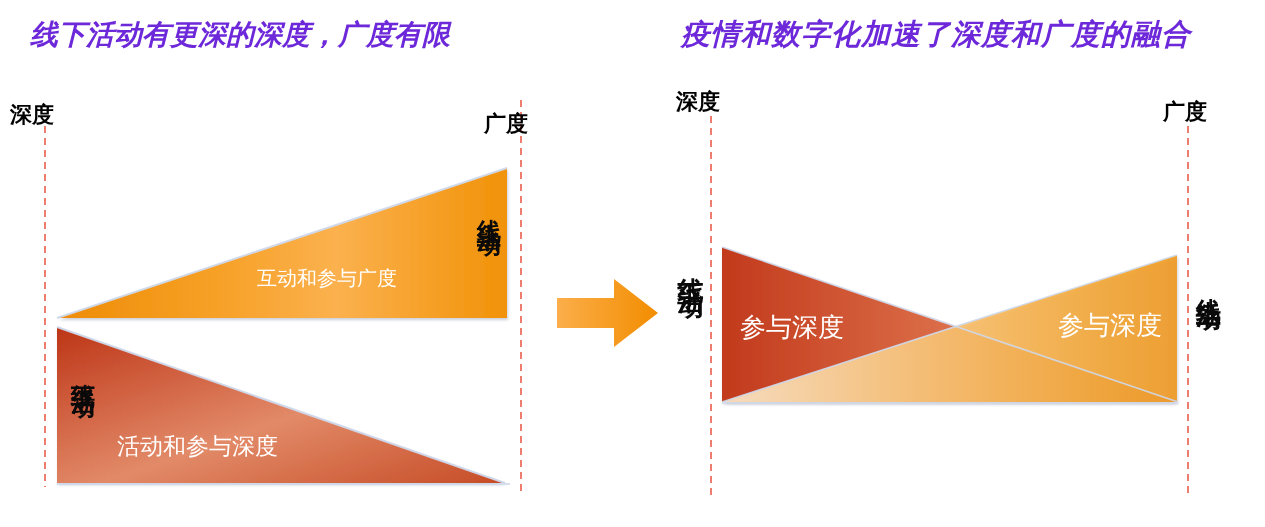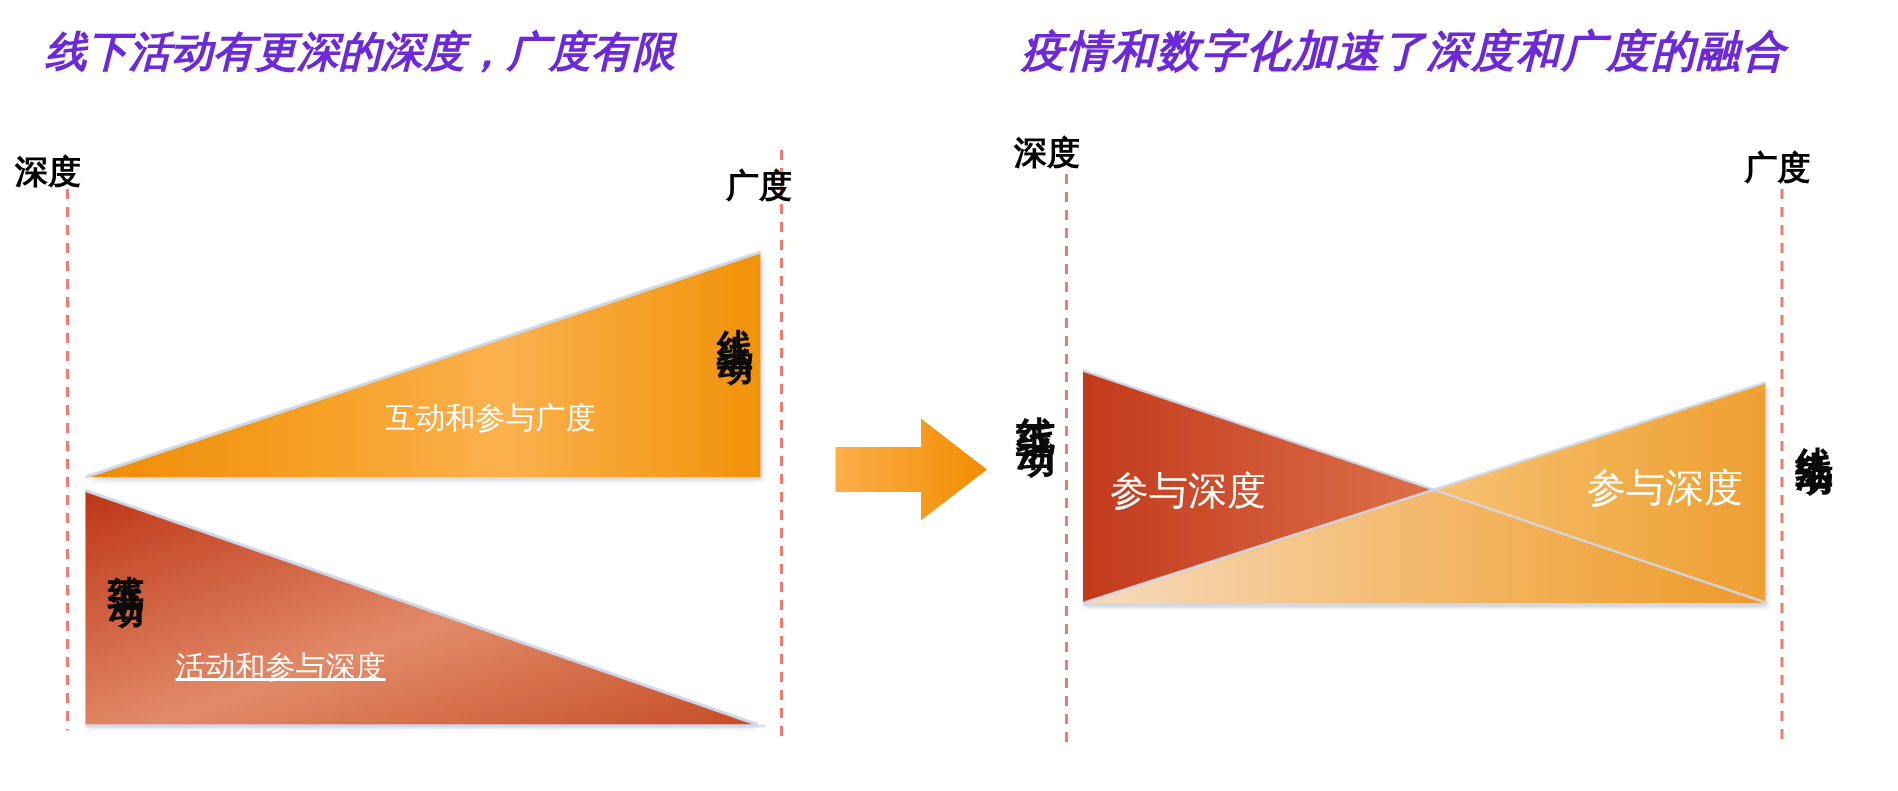--- a/index.html
+++ b/index.html
@@ -105,21 +105,21 @@
 <div class="abs dash" style="left:1187px;top:126px;height:372px;"></div>
 
 <div class="abs title title-left">线下活动有更深的深度，广度有限</div>
 
 <div class="abs axis-label" style="left:10px;top:100px;">深度</div>
 <div class="abs axis-label" style="left:484px;top:109px;">广度</div>
 
 <div class="abs tri-label" style="left:257px;top:265px;font-size:20px;">互动和参与广度</div>
 <div class="abs v-label" style="left:477px;top:199px;font-size:24px;letter-spacing:5px;">线上活动</div>
 
-<div class="abs tri-label" style="left:117px;top:431px;font-size:20px;text-decoration:underline;">活动和参与深度</div>
+<div class="abs tri-label" style="left:117px;top:431px;font-size:23px;">活动和参与深度</div>
 <div class="abs v-label" style="left:71px;top:364px;font-size:24px;letter-spacing:4px;">线下活动</div>
 
 <div class="abs title title-right">疫情和数字化加速了深度和广度的融合</div>
 
 <div class="abs axis-label" style="left:676px;top:87px;">深度</div>
 <div class="abs axis-label" style="left:1163px;top:97px;">广度</div>
 
 <div class="abs tri-label" style="left:740px;top:310px;font-size:26px;">参与深度</div>
 <div class="abs tri-label" style="left:1058px;top:308px;font-size:26px;">参与深度</div>
 

